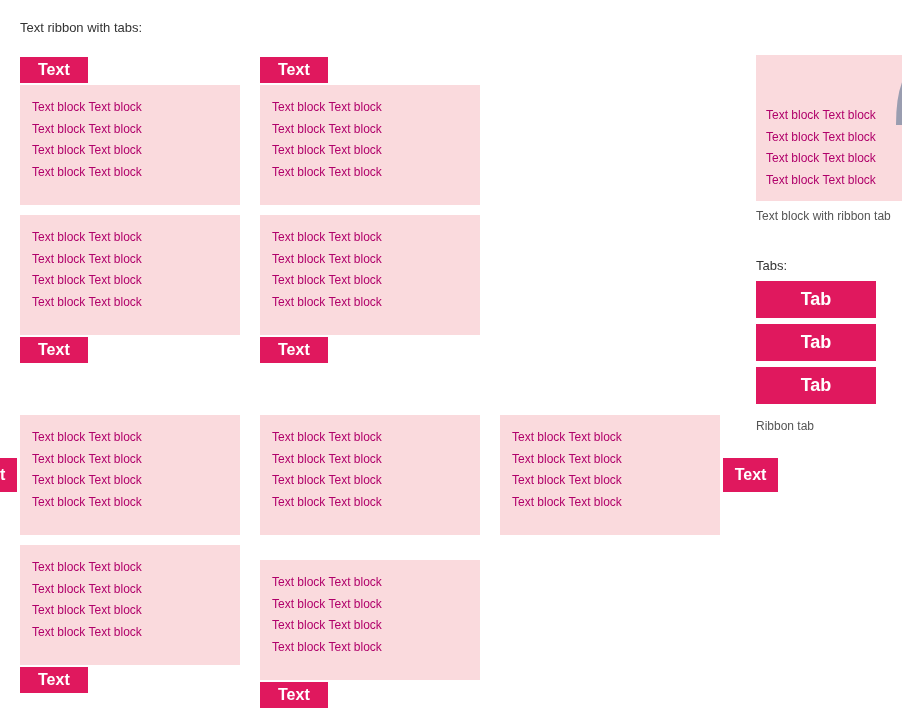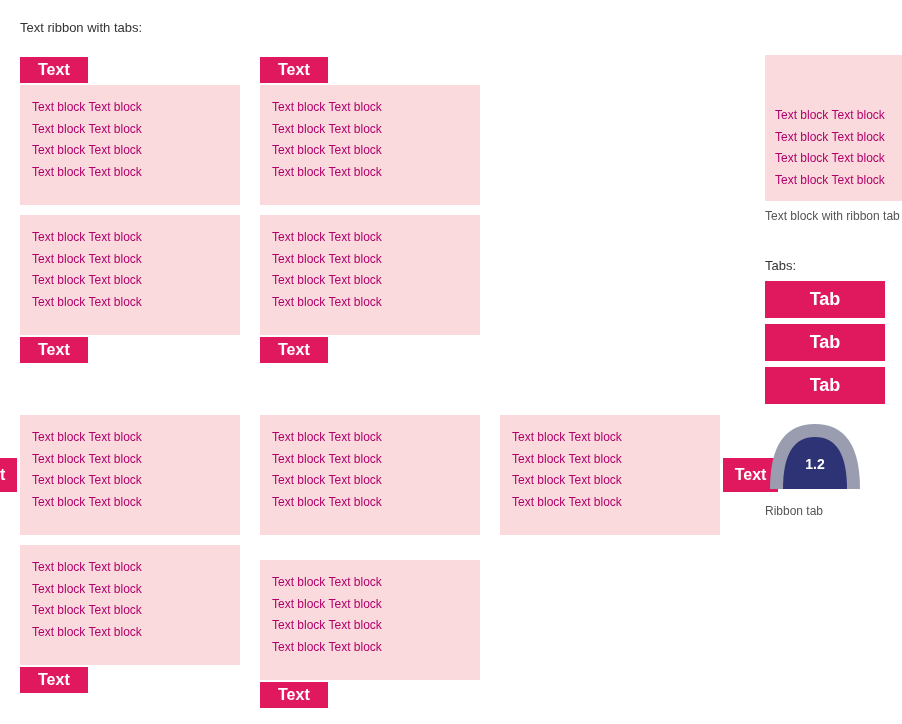--- a/index.html
+++ b/index.html
@@ -12,21 +12,21 @@
     }
 
     .page-title {
       font-size: 13px;
       color: #333;
       margin-bottom: 20px;
     }
 
     .main-layout {
       display: flex;
-      gap: 25px;
+      gap: 16px;
       align-items: flex-start;
     }
 
     .blocks-row {
       display: flex;
       gap: 20px;
     }
 
     
     .row1 { margin-top: 30px; }
@@ -133,24 +133,17 @@
       </div>
       <div style="font-size:12px; color:#555; margin-top:8px;">Text block with ribbon tab</div>
     </div>
 
     <div style="font-size:13px; color:#333; margin-top:35px; margin-bottom:8px;">Tabs:</div>
 
     <div style="background:#e0185e; color:#fff; font-weight:bold; font-size:18px; padding:8px 20px; text-align:center; width:120px; margin-bottom:6px;">Tab</div>
     <div style="background:#e0185e; color:#fff; font-weight:bold; font-size:18px; padding:8px 20px; text-align:center; width:120px; margin-bottom:6px;">Tab</div>
     <div style="background:#e0185e; color:#fff; font-weight:bold; font-size:18px; padding:8px 20px; text-align:center; width:120px; margin-bottom:10px;">Tab</div>
 
-    <div style="position:relative; width:100px; height:80px; margin-top:5px;">
-      <svg width="100" height="75">
-        <path d="M5,70 Q5,5 50,5 Q95,5 95,70" fill="#9a9db0"></path>
-        <path d="M18,70 Q18,18 50,18 Q82,18 82,70" fill="#2d3375"></path>
-        <text x="50" y="50" text-anchor="middle" fill="white" font-size="14" font-weight="bold">1.2</text>
-      </svg>
-    </div>
     <div style="font-size:12px; color:#555; margin-top:5px;">Ribbon tab</div>
 
   </div>
 
 </div>
 
 </body></html>

